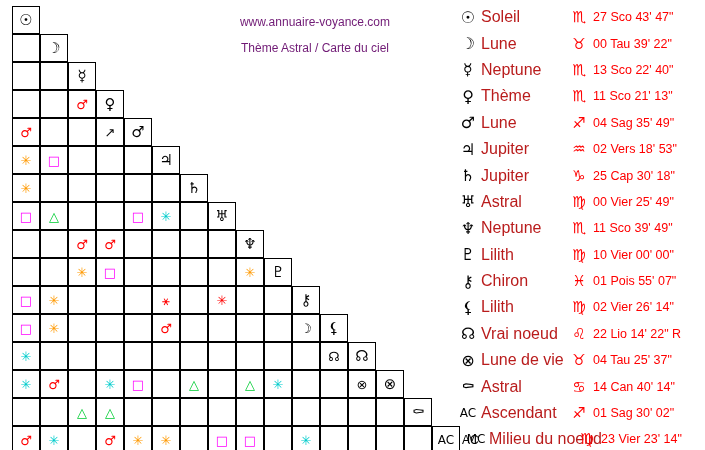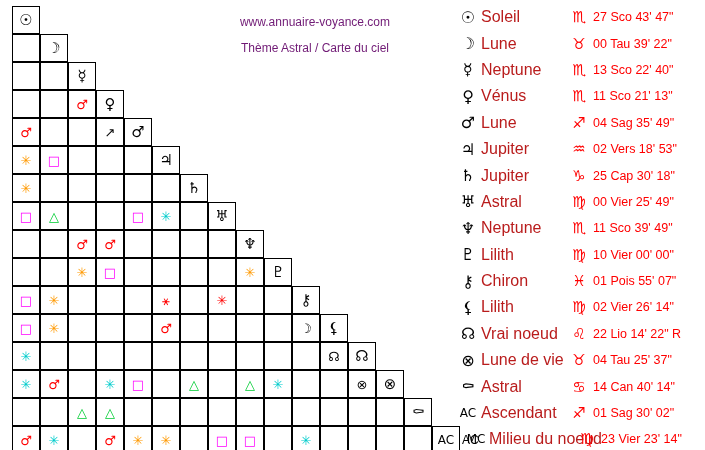--- a/index.html
+++ b/index.html
@@ -454,21 +454,21 @@
         <div class="pos-deg">00 Tau 39' 22"</div>
       </div>
       <div class="pos-row">
         <div class="pos-glyph">☿</div>
         <div class="pos-name">Neptune</div>
         <div class="pos-sign">♏</div>
         <div class="pos-deg">13 Sco 22' 40"</div>
       </div>
       <div class="pos-row">
         <div class="pos-glyph">♀</div>
-        <div class="pos-name">Vénus</div>
+        <div class="pos-name">Thème</div>
         <div class="pos-sign">♏</div>
         <div class="pos-deg">11 Sco 21' 13"</div>
       </div>
       <div class="pos-row">
         <div class="pos-glyph">♂</div>
         <div class="pos-name">Lune</div>
         <div class="pos-sign">♐</div>
         <div class="pos-deg">04 Sag 35' 49"</div>
       </div>
       <div class="pos-row">

